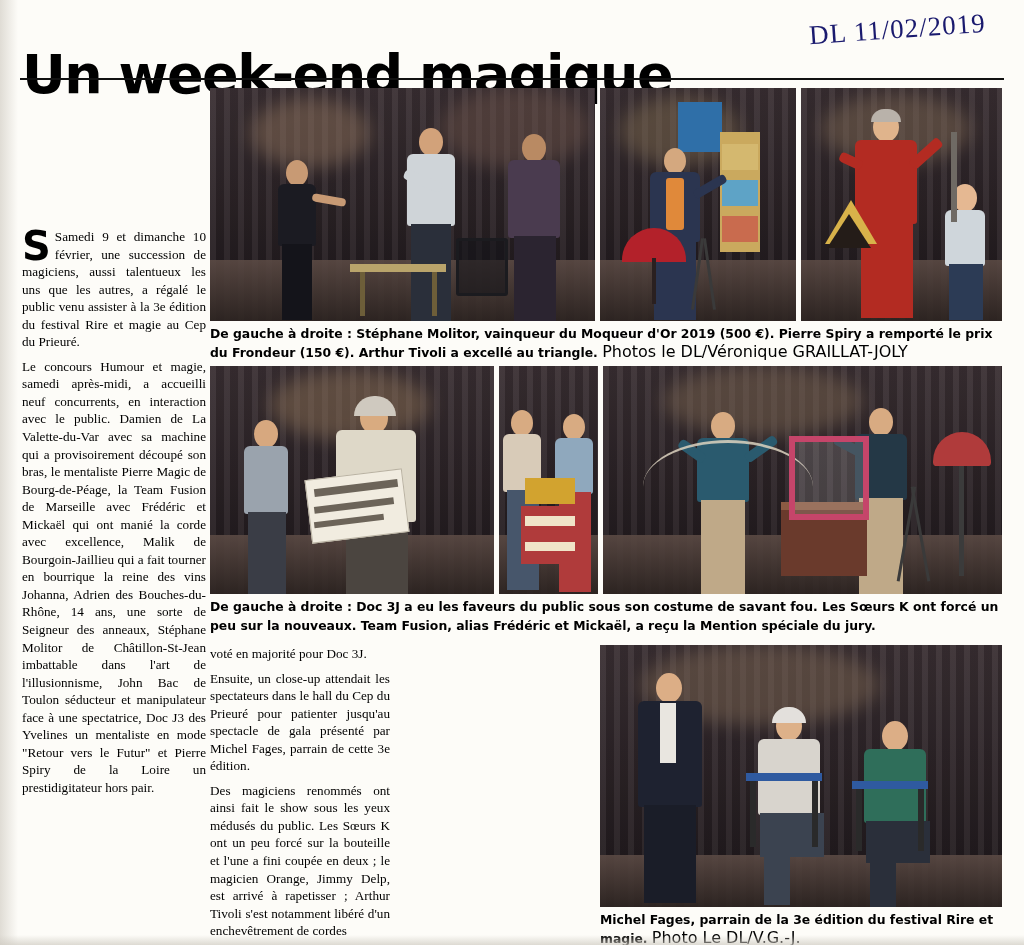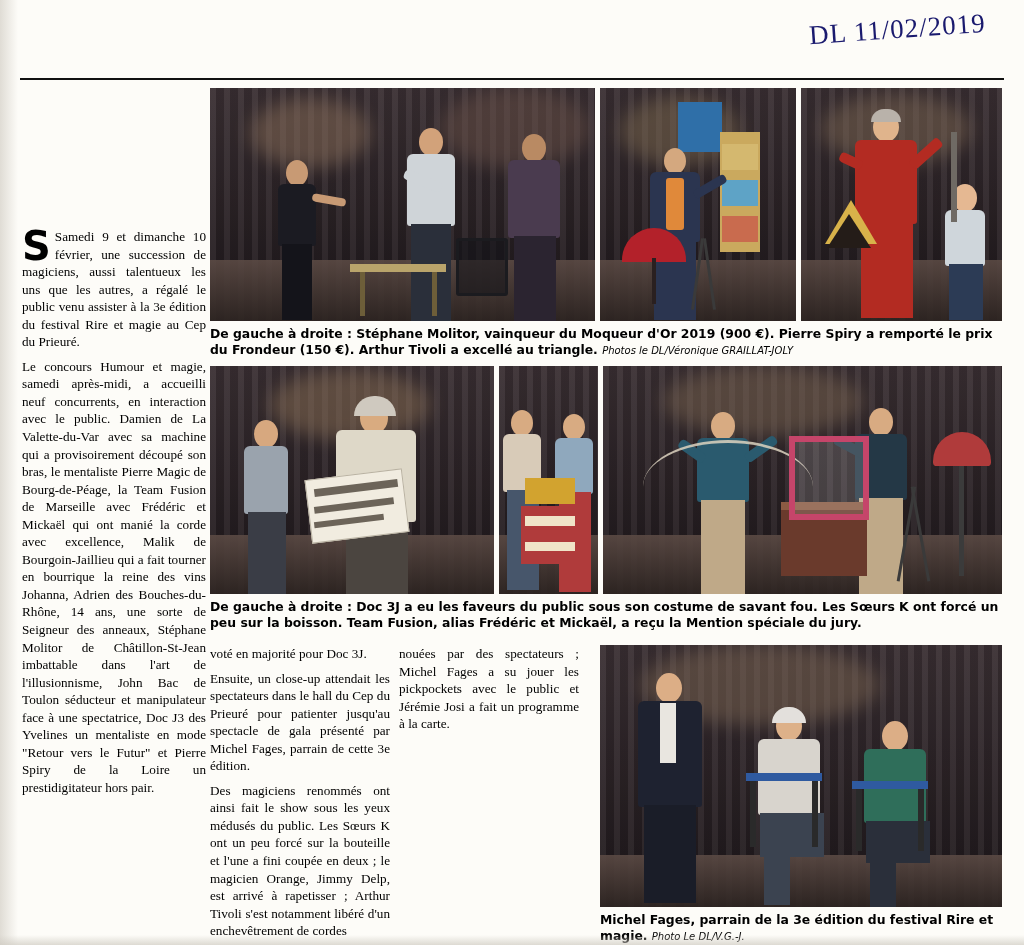--- a/index.html
+++ b/index.html
@@ -113,22 +113,21 @@
     position: absolute;
     font-family: "DejaVu Sans", sans-serif;
     font-weight: bold;
     font-size: 12.4px;
     line-height: 1.25;
     color: #000;
     text-align: left;
   }
   .caption .credit {
     font-weight: normal;
-    font-size: 10px;
-    font-style: italic;
+    font-size: 16px;
   }
 
   
   .stage-dark { background: linear-gradient(#3a2f33, #1d171a); }
   .floorline {
     position: absolute; left: 0; right: 0; bottom: 0; height: 26%;
     background: linear-gradient(#5b4a44, #2e2522);
     opacity: .9;
   }
   .curtain {
@@ -155,37 +154,37 @@
     position:absolute; left:0; bottom:0; width:1024px; height:10px;
     background: linear-gradient(0deg,#cfcbc2, rgba(253,252,248,0));
     opacity:.7;
   }
 </style>
 </head>
 <body>
 
 <div class="page">
 
+  <h1 class="headline">Un week-end magique</h1>
   <div class="handwriting">DL 11/02/2019</div>
   <div class="rule-top"></div>
 
 
   <div class="col col1">
     <p class="dropcap-para"><span class="dropcap">S</span><span>Samedi 9 et dimanche 10 février, une succession de magiciens, aussi talentueux les uns que les autres, a régalé le public venu assister à la 3e édition du festival Rire et magie au Cep du Prieuré.</span></p>
     <p><span>Le concours Humour et magie, samedi après-midi, a accueilli neuf concurrents, en interaction avec le public. Damien de La Valette-du-Var avec sa machine qui a provisoirement découpé son bras, le mentaliste Pierre Magic de Bourg-de-Péage, la Team Fusion de Marseille avec Frédéric et Mickaël qui ont manié la corde avec excellence, Malik de Bourgoin-Jaillieu qui a fait tourner en bourrique la reine des vins Johanna, Adrien des Bouches-du-Rhône, 14 ans, une sorte de Seigneur des anneaux, Stéphane Molitor de Châtillon-St-Jean imbattable dans l'art de l'illusionnisme, John Bac de Toulon séducteur et manipulateur face à une spectatrice, Doc J3 des Yvelines un mentaliste en mode "Retour vers le Futur" et Pierre Spiry de la Loire un prestidigitateur hors pair.</span></p>
   </div>
 
   <div class="col col2">
     <p><span>voté en majorité pour Doc 3J.</span></p>
     <p><span>Ensuite, un close-up attendait les spectateurs dans le hall du Cep du Prieuré pour patienter jusqu'au spectacle de gala présenté par Michel Fages, parrain de cette 3e édition.</span></p>
     <p><span>Des magiciens renommés ont ainsi fait le show sous les yeux médusés du public. Les Sœurs K ont un peu forcé sur la bouteille et l'une a fini coupée en deux ; le magicien Orange, Jimmy Delp, est arrivé à rapetisser ; Arthur Tivoli s'est notamment libéré d'un enchevêtrement de cordes</span></p>
   </div>
 
   <div class="col col3">
-    <p><span>nouées par des spectateurs ; Michel Fages a su jouer les pickpockets avec le public et Jérémie Josi a fait un programme à la carte.</span></p>
 
   </div>
 
   <div class="photo" style="left:210px; top:88px; width:385px; height:233px;">
     <div class="inner stage-dark">
       <div class="curtain"></div>
       <div class="spot" style="left:40px; top:10px; width:120px; height:70px; background:#8b6f5a;"></div>
       <div class="spot" style="left:230px; top:0px; width:150px; height:80px; background:#6a5148;"></div>
       <div class="floorline"></div>
 
@@ -266,21 +265,21 @@
         <div class="head" style="left:12px; top:0; width:24px; height:28px; background:#e5b892;"></div>
         <div class="body" style="left:4px; top:26px; width:40px; height:56px; background:#cfd6db;"></div>
         <div class="leg" style="left:8px; top:80px; width:34px; height:56px; background:#2c3b55;"></div>
       </div>
 
       <div style="position:absolute; left:150px; top:44px; width:6px; height:90px; background:#6f6a64;"></div>
     </div>
   </div>
 
   <div class="caption" style="left:210px; top:326px; width:792px;">
-    <span>De gauche à droite : Stéphane Molitor, vainqueur du Moqueur d'Or 2019 (900 €). Pierre Spiry a remporté le prix du Frondeur (150 €). Arthur Tivoli a excellé au triangle.</span>
+    <span>De gauche à droite : Stéphane Molitor, vainqueur du Moqueur d'Or 2019 (500 €). Pierre Spiry a remporté le prix du Frondeur (150 €). Arthur Tivoli a excellé au triangle.</span>
     <span class="credit">Photos le DL/Véronique GRAILLAT-JOLY</span>
   </div>
 
   <div class="photo" style="left:210px; top:366px; width:284px; height:228px;">
     <div class="inner stage-dark">
       <div class="curtain"></div>
       <div class="spot" style="left:60px; top:4px; width:160px; height:70px; background:#8a6f55;"></div>
       <div class="floorline"></div>
 
       <div class="fig" style="left:26px; top:54px; width:64px; height:174px;">
@@ -355,21 +354,21 @@
 
       <div style="position:absolute; left:330px; top:66px; width:58px; height:34px; background:#b03b3b; border-radius:30px 30px 4px 4px;"></div>
       <div style="position:absolute; left:356px; top:100px; width:5px; height:110px; background:#3b3b3b;"></div>
 
       <div style="position:absolute; left:302px; top:120px; width:3px; height:96px; background:#3a3a3a; transform:rotate(10deg);"></div>
       <div style="position:absolute; left:316px; top:120px; width:3px; height:96px; background:#3a3a3a; transform:rotate(-10deg);"></div>
     </div>
   </div>
 
   <div class="caption" style="left:210px; top:599px; width:792px;">
-    <span>De gauche à droite : Doc 3J a eu les faveurs du public sous son costume de savant fou. Les Sœurs K ont forcé un peu sur la boisson. Team Fusion, alias Frédéric et Mickaël, a reçu la Mention spéciale du jury.</span>
+    <span>De gauche à droite : Doc 3J a eu les faveurs du public sous son costume de savant fou. Les Sœurs K ont forcé un peu sur la nouveaux. Team Fusion, alias Frédéric et Mickaël, a reçu la Mention spéciale du jury.</span>
     <span class="credit"></span>
   </div>
 
   <div class="photo" style="left:600px; top:645px; width:402px; height:262px;">
     <div class="inner stage-dark">
       <div class="curtain"></div>
       <div class="spot" style="left:40px; top:0; width:240px; height:80px; background:#7b6552;"></div>
       <div class="floorline" style="height:20%;"></div>
 
       <div class="fig" style="left:30px; top:28px; width:86px; height:230px;">

